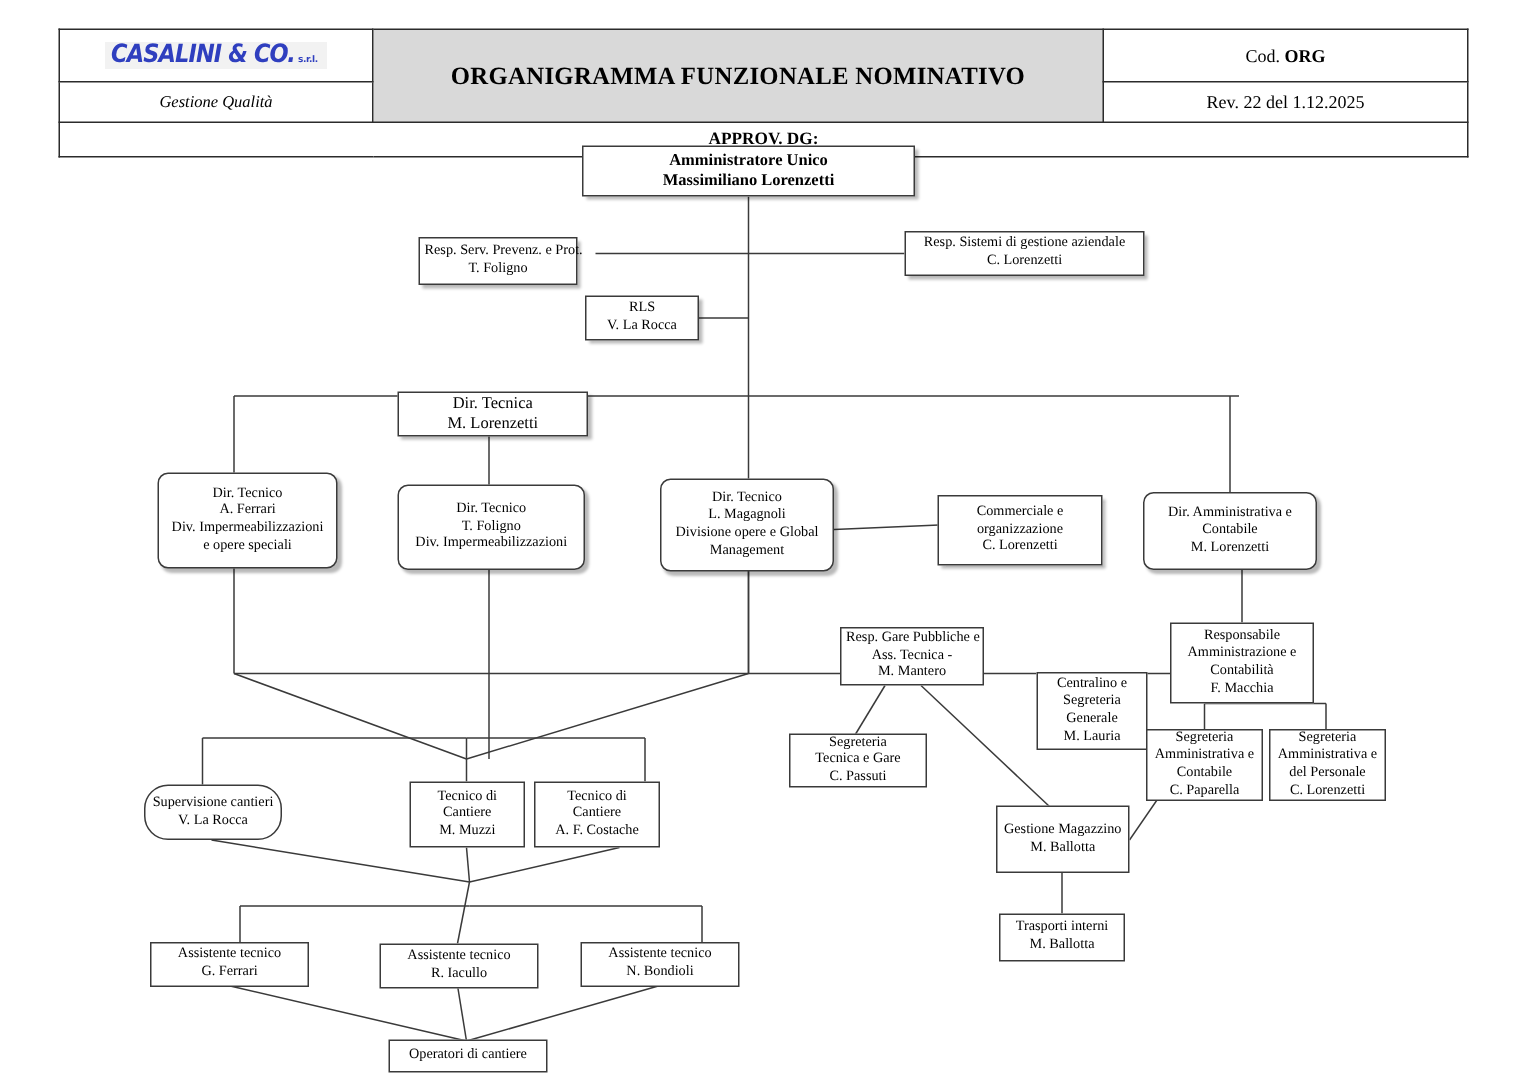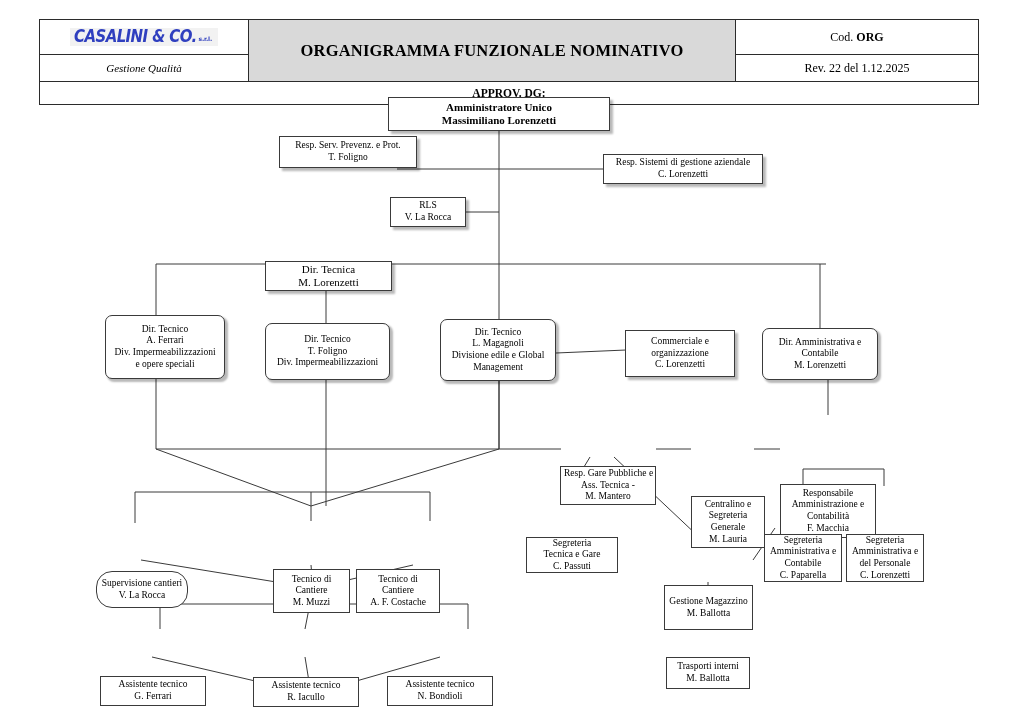--- a/index.html
+++ b/index.html
@@ -146,21 +146,20 @@
   }
   .node .nlines {
     width: 100%;
   }
   .node .nline {
     display: block;
     white-space: nowrap;
   }
   .node.noshadow {
     box-shadow: none;
-    margin-top: 48px;
   }
 </style>
 </head>
 <body>
 
 <table id="header-table">
   <tbody>
       <tr>
     <td class="hdr-logo-cell" rowspan="1">
       <div class="logo-wrap">
@@ -258,21 +257,21 @@
     <line x1="708" y1="582" x2="708" y2="609"></line>
   </svg>
 
   <div class="node" style="left:388px; top:97px; width:222px; height:34px;font-weight:bold;">
     <span class="nlines">
       <span class="nline">Amministratore Unico</span>
       <span class="nline">Massimiliano Lorenzetti</span>
     </span>
   </div>
 
-  <div class="node" style="left:279px; top:136px; width:138px; height:32px; font-size:9.5px;">
+  <div class="node" style="left:279px; top:158px; width:106px; height:32px; font-size:9.5px;">
     <span class="nlines">
       <span class="nline">Resp. Serv. Prevenz. e Prot.</span>
       <span class="nline">T. Foligno</span>
     </span>
   </div>
 
   <div class="node" style="left:603px; top:154px; width:160px; height:30px; font-size:9.5px;">
     <span class="nlines">
       <span class="nline">Resp. Sistemi di gestione aziendale</span>
       <span class="nline">C. Lorenzetti</span>
@@ -307,21 +306,21 @@
       <span class="nline">Dir. Tecnico</span>
       <span class="nline">T. Foligno</span>
       <span class="nline">Div. Impermeabilizzazioni</span>
     </span>
   </div>
 
   <div class="node rounded" style="left:440px; top:319px; width:116px; height:62px; font-size:9.5px;">
     <span class="nlines">
       <span class="nline">Dir. Tecnico</span>
       <span class="nline">L. Magagnoli</span>
-      <span class="nline">Divisione edile e Global</span>
+      <span class="nline">Divisione opere e Global</span>
       <span class="nline">Management</span>
     </span>
   </div>
 
   <div class="node" style="left:625px; top:330px; width:110px; height:47px; font-size:9.5px;">
     <span class="nlines">
       <span class="nline">Commerciale e</span>
       <span class="nline">organizzazione</span>
       <span class="nline">C. Lorenzetti</span>
     </span>
@@ -336,21 +335,21 @@
   </div>
 
   <div class="node noshadow" style="left:560px; top:418px; width:96px; height:39px; font-size:9.5px;">
     <span class="nlines">
       <span class="nline">Resp. Gare Pubbliche e</span>
       <span class="nline">Ass. Tecnica -</span>
       <span class="nline">M. Mantero</span>
     </span>
   </div>
 
-  <div class="node noshadow" style="left:780px; top:436px; width:96px; height:54px; font-size:9.5px;">
+  <div class="node noshadow" style="left:780px; top:415px; width:96px; height:54px; font-size:9.5px;">
     <span class="nlines">
       <span class="nline">Responsabile</span>
       <span class="nline">Amministrazione e</span>
       <span class="nline">Contabilità</span>
       <span class="nline">F. Macchia</span>
     </span>
   </div>
 
   <div class="node noshadow" style="left:691px; top:448px; width:74px; height:52px; font-size:9.5px;">
     <span class="nlines">

